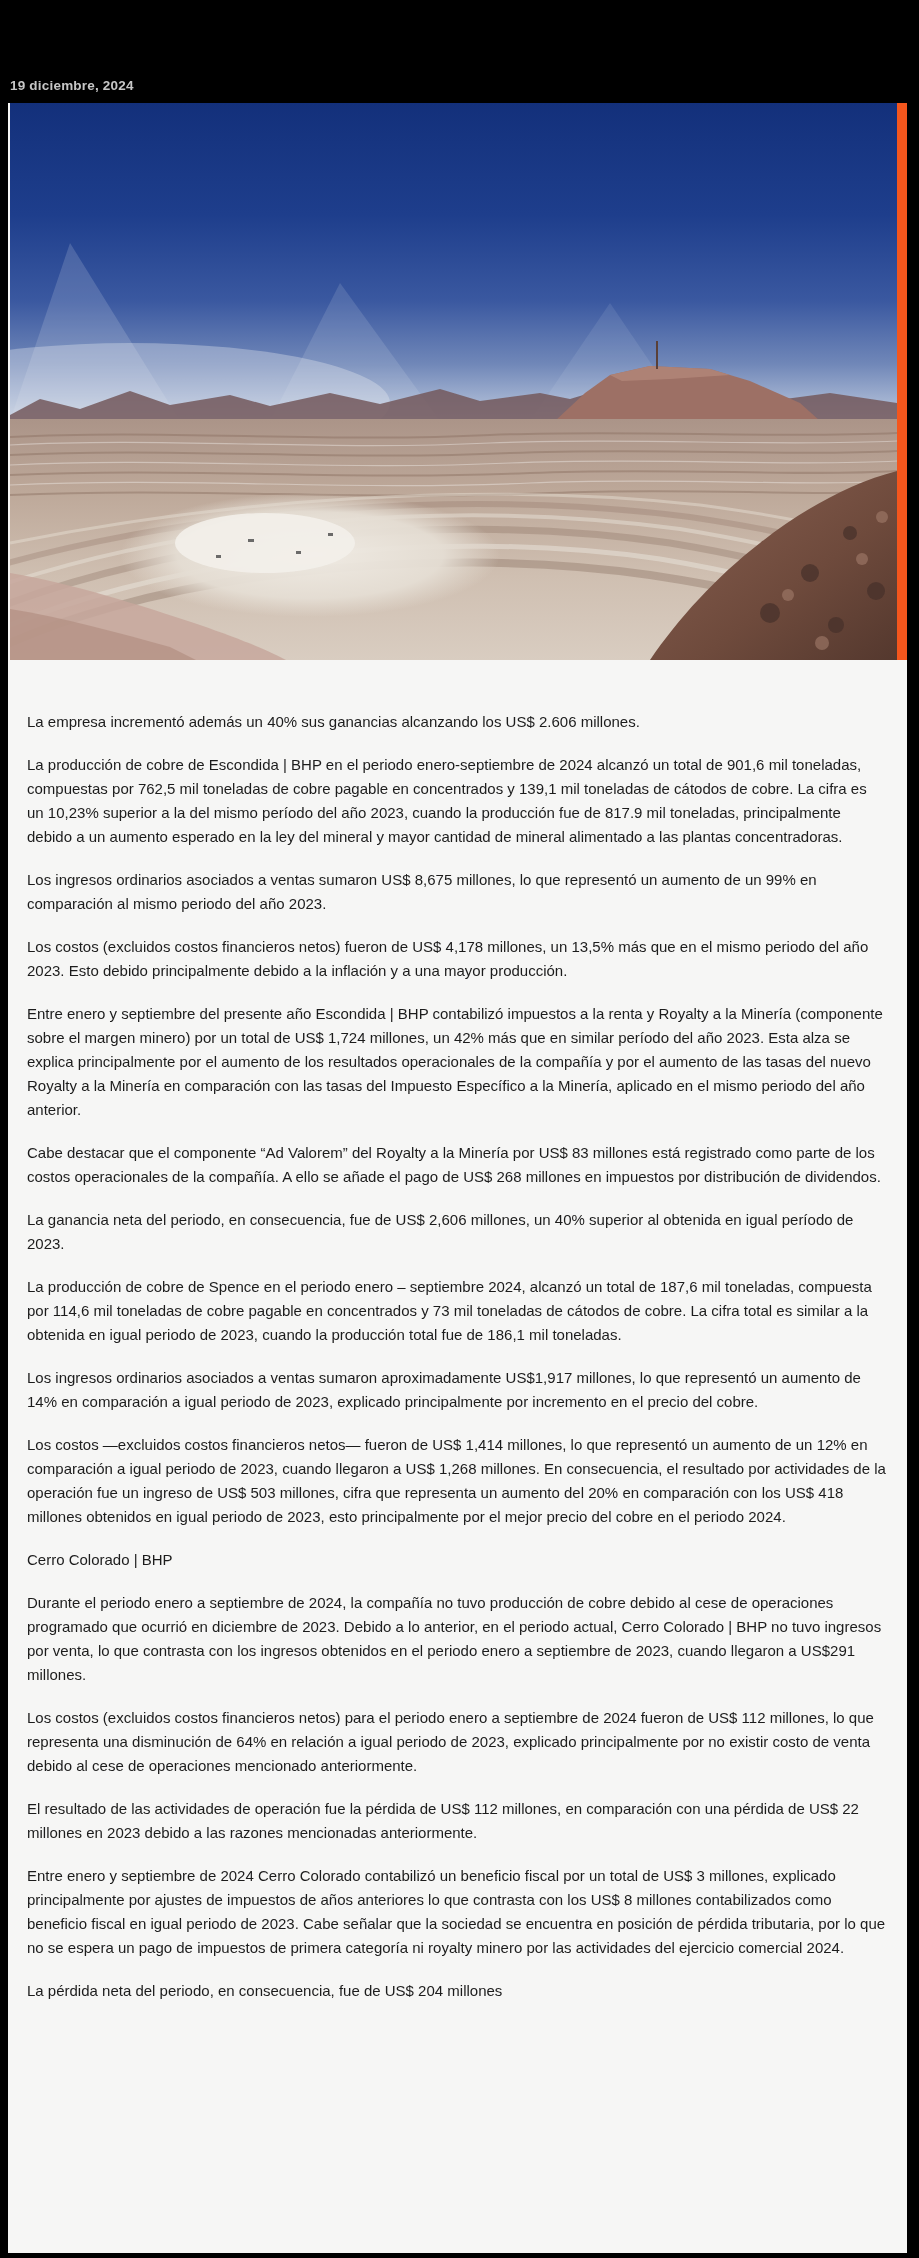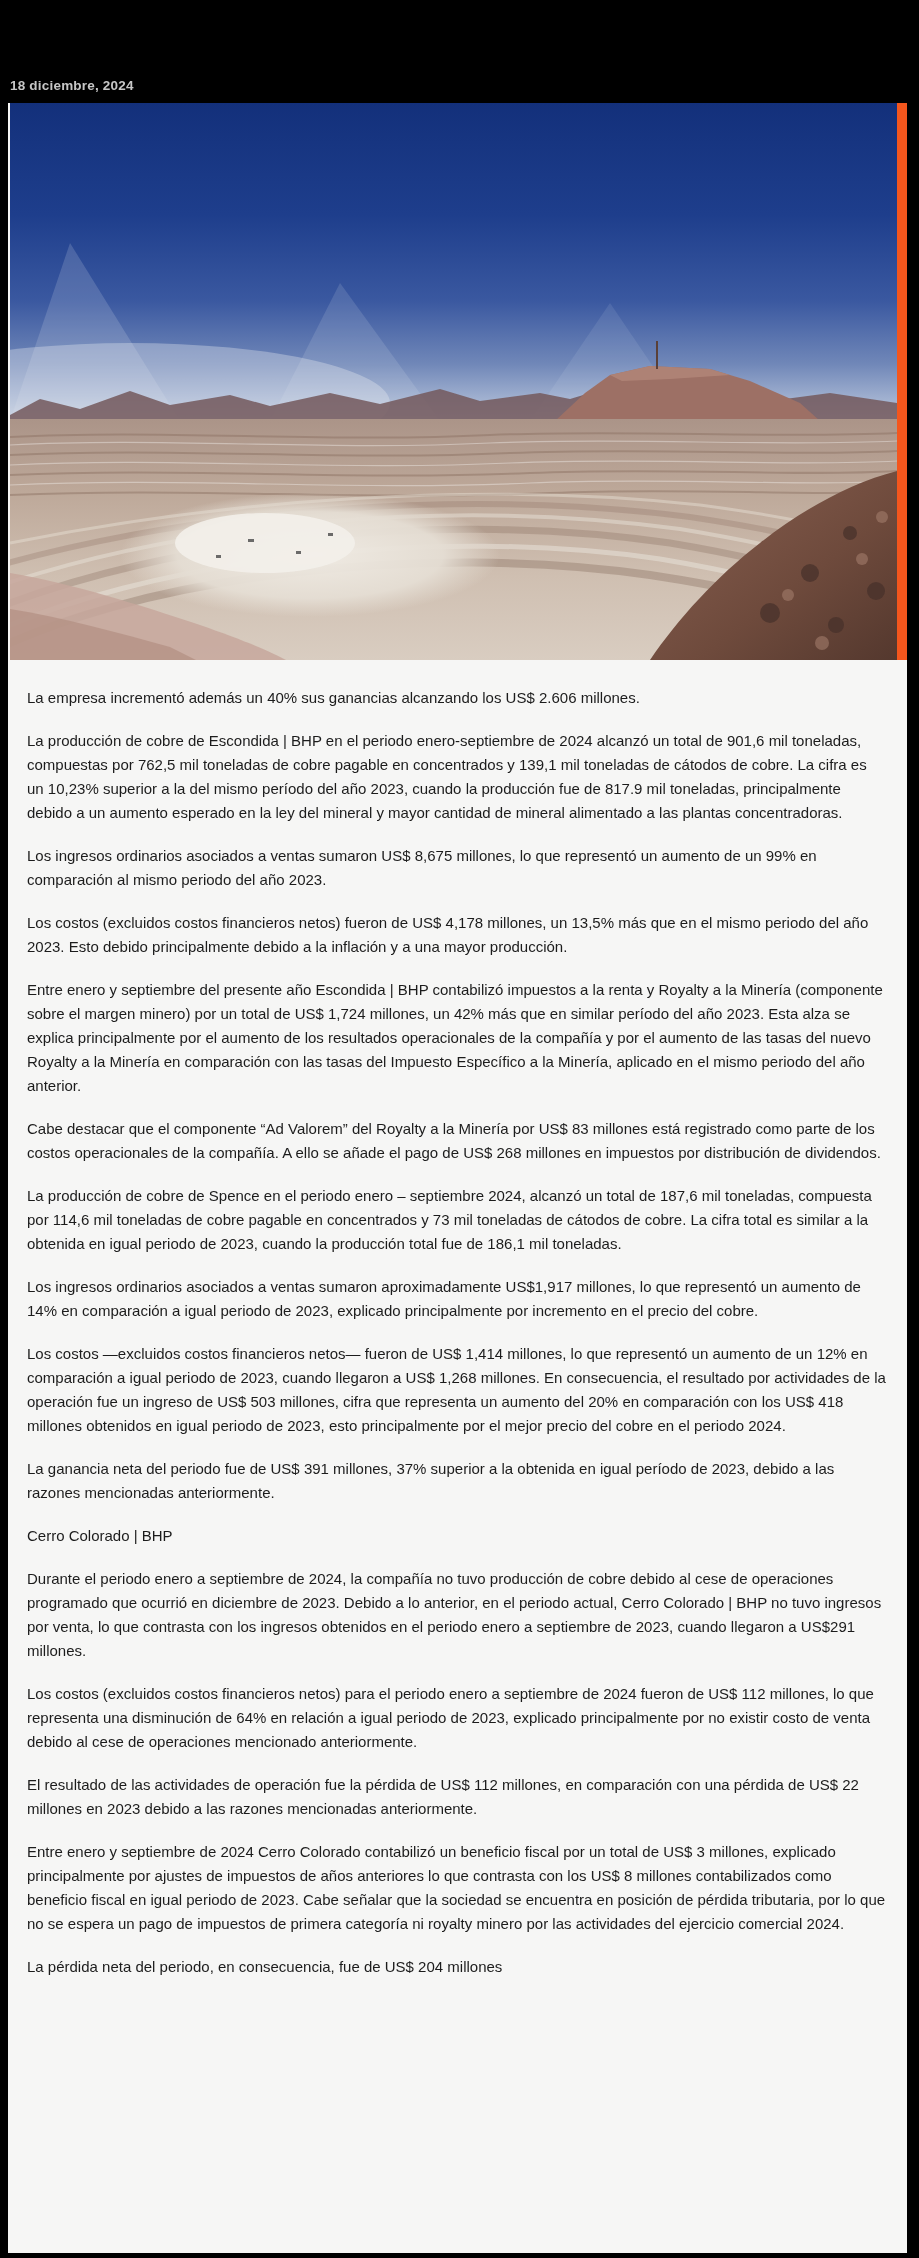--- a/index.html
+++ b/index.html
@@ -22,30 +22,31 @@
   .hero{
     position:relative;width:899px;height:557px;background:#f6f6f5;
   }
   .hero svg{display:block;position:absolute;left:2px;top:0;}
   .accent-bar{
     position:absolute;right:0;top:0;width:10px;height:557px;
     background:#f4561d;
   }
   .article{
     padding:26px 21px 0 19px;
+    margin-top:24px;
   }
   .para{
     font-size:15px;line-height:24px;color:#1c1c1c;
     margin:0 0 19px 0;
   }
 </style>
 </head>
 <body>
 
-<div class="date-label">18 diciembre, 2024</div>
+<div class="date-label">19 diciembre, 2024</div>
 
 <div class="content-column">
 
   <div class="hero">
     <svg width="887" height="557" viewBox="0 0 887 557">
       <defs>
         <linearGradient id="sky" x1="0" y1="0" x2="0" y2="1">
           <stop offset="0" stop-color="#13307b"></stop>
           <stop offset="0.35" stop-color="#1e3e8c"></stop>
           <stop offset="0.62" stop-color="#3a58a0"></stop>
@@ -139,24 +140,24 @@
     <div class="accent-bar"></div>
   </div>
 
   <div class="article">
       <p class="para">La empresa incrementó además un 40% sus ganancias alcanzando los US$ 2.606 millones.</p>
       <p class="para">La producción de cobre de Escondida | BHP en el periodo enero-septiembre de 2024 alcanzó un total de 901,6 mil toneladas, compuestas por 762,5 mil toneladas de cobre pagable en concentrados y 139,1 mil toneladas de cátodos de cobre. La cifra es un 10,23% superior a la del mismo período del año 2023, cuando la producción fue de 817.9 mil toneladas, principalmente debido a un aumento esperado en la ley del mineral y mayor cantidad de mineral alimentado a las plantas concentradoras.</p>
       <p class="para">Los ingresos ordinarios asociados a ventas sumaron US$ 8,675 millones, lo que representó un aumento de un 99% en comparación al mismo periodo del año 2023.</p>
       <p class="para">Los costos (excluidos costos financieros netos) fueron de US$ 4,178 millones, un 13,5% más que en el mismo periodo del año 2023. Esto debido principalmente debido a la inflación y a una mayor producción.</p>
       <p class="para">Entre enero y septiembre del presente año Escondida | BHP contabilizó impuestos a la renta y Royalty a la Minería (componente sobre el margen minero) por un total de US$ 1,724 millones, un 42% más que en similar período del año 2023. Esta alza se explica principalmente por el aumento de los resultados operacionales de la compañía y por el aumento de las tasas del nuevo Royalty a la Minería en comparación con las tasas del Impuesto Específico a la Minería, aplicado en el mismo periodo del año anterior.</p>
       <p class="para">Cabe destacar que el componente “Ad Valorem” del Royalty a la Minería por US$ 83 millones está registrado como parte de los costos operacionales de la compañía. A ello se añade el pago de US$ 268 millones en impuestos por distribución de dividendos.</p>
+      <p class="para">La ganancia neta del periodo, en consecuencia, fue de US$ 2,606 millones, un 40% superior al obtenida en igual período de 2023.</p>
       <p class="para">La producción de cobre de Spence en el periodo enero – septiembre 2024, alcanzó un total de 187,6 mil toneladas, compuesta por 114,6 mil toneladas de cobre pagable en concentrados y 73 mil toneladas de cátodos de cobre. La cifra total es similar a la obtenida en igual periodo de 2023, cuando la producción total fue de 186,1 mil toneladas.</p>
       <p class="para">Los ingresos ordinarios asociados a ventas sumaron aproximadamente US$1,917 millones, lo que representó un aumento de 14% en comparación a igual periodo de 2023, explicado principalmente por incremento en el precio del cobre.</p>
       <p class="para">Los costos —excluidos costos financieros netos— fueron de US$ 1,414 millones, lo que representó un aumento de un 12% en comparación a igual periodo de 2023, cuando llegaron a US$ 1,268 millones. En consecuencia, el resultado por actividades de la operación fue un ingreso de US$ 503 millones, cifra que representa un aumento del 20% en comparación con los US$ 418 millones obtenidos en igual periodo de 2023, esto principalmente por el mejor precio del cobre en el periodo 2024.</p>
-      <p class="para">La ganancia neta del periodo fue de US$ 391 millones, 37% superior a la obtenida en igual período de 2023, debido a las razones mencionadas anteriormente.</p>
       <p class="para">Cerro Colorado | BHP</p>
       <p class="para">Durante el periodo enero a septiembre de 2024, la compañía no tuvo producción de cobre debido al cese de operaciones programado que ocurrió en diciembre de 2023. Debido a lo anterior, en el periodo actual, Cerro Colorado | BHP no tuvo ingresos por venta, lo que contrasta con los ingresos obtenidos en el periodo enero a septiembre de 2023, cuando llegaron a US$291 millones.</p>
       <p class="para">Los costos (excluidos costos financieros netos) para el periodo enero a septiembre de 2024 fueron de US$ 112 millones, lo que representa una disminución de 64% en relación a igual periodo de 2023, explicado principalmente por no existir costo de venta debido al cese de operaciones mencionado anteriormente.</p>
       <p class="para">El resultado de las actividades de operación fue la pérdida de US$ 112 millones, en comparación con una pérdida de US$ 22 millones en 2023 debido a las razones mencionadas anteriormente.</p>
       <p class="para">Entre enero y septiembre de 2024 Cerro Colorado contabilizó un beneficio fiscal por un total de US$ 3 millones, explicado principalmente por ajustes de impuestos de años anteriores lo que contrasta con los US$ 8 millones contabilizados como beneficio fiscal en igual periodo de 2023. Cabe señalar que la sociedad se encuentra en posición de pérdida tributaria, por lo que no se espera un pago de impuestos de primera categoría ni royalty minero por las actividades del ejercicio comercial 2024.</p>
       <p class="para">La pérdida neta del periodo, en consecuencia, fue de US$ 204 millones</p>
     </div>
 
 </div>
 

